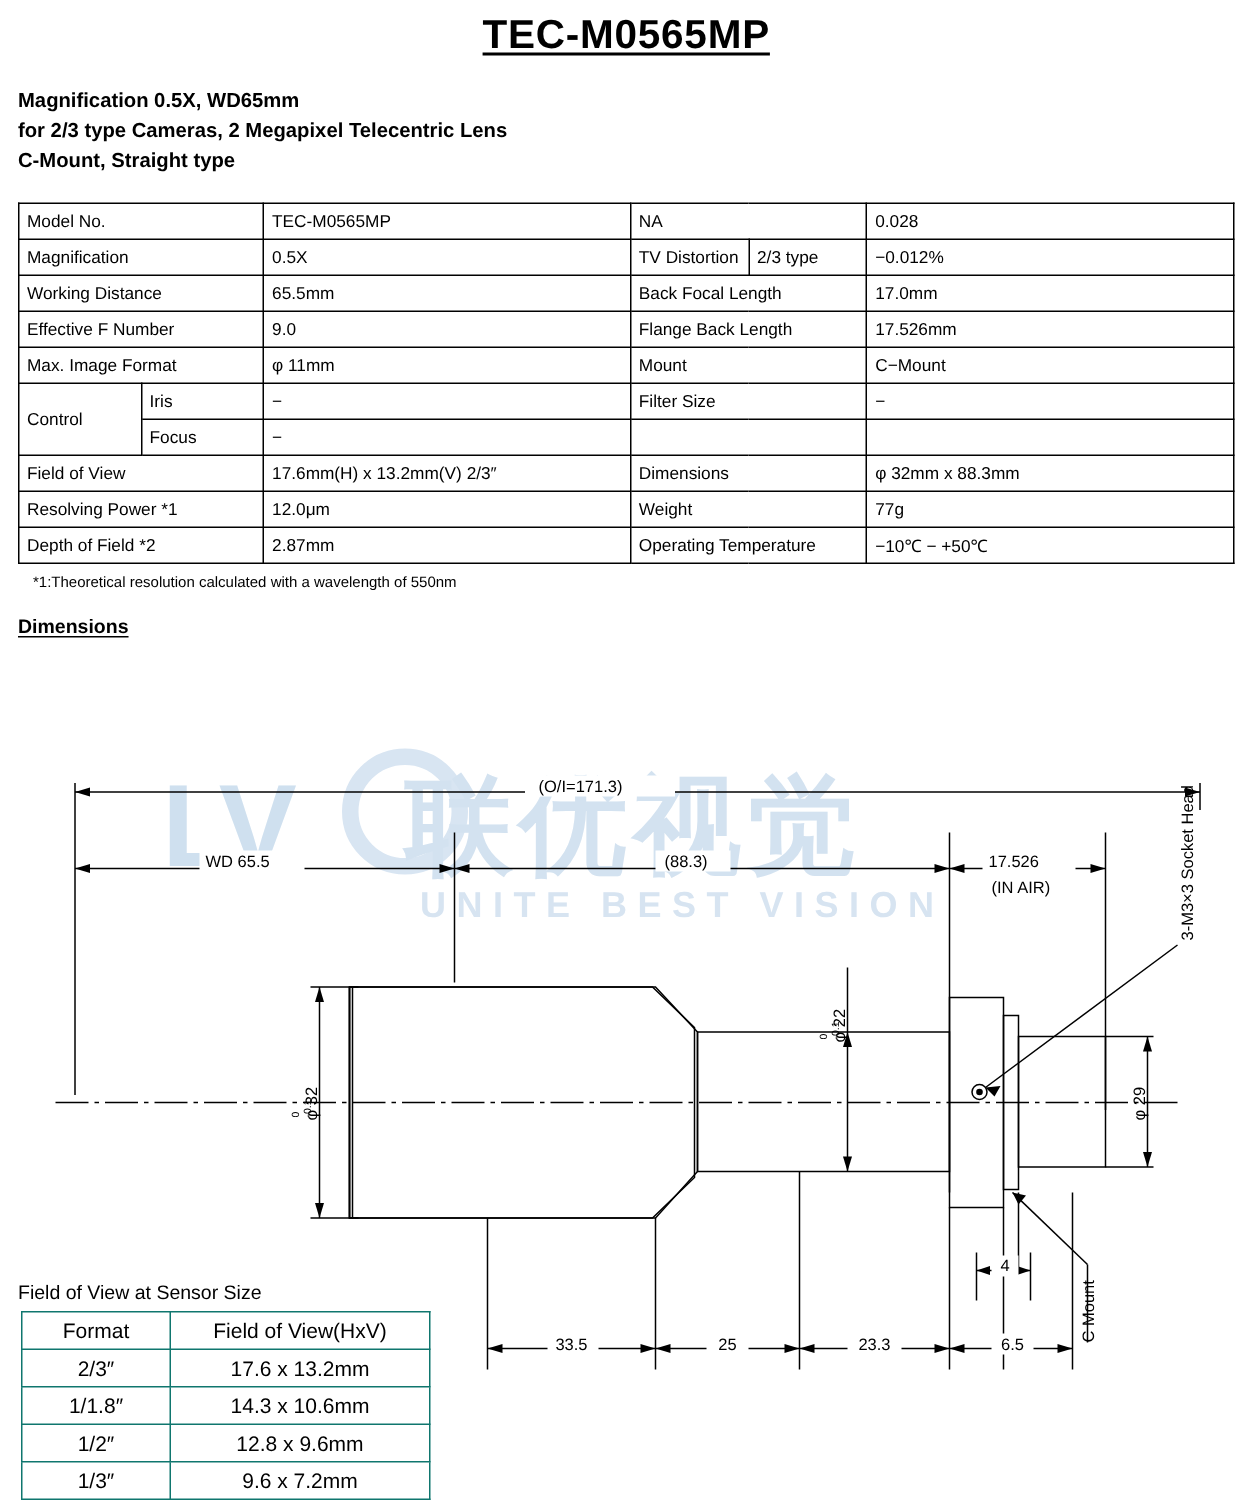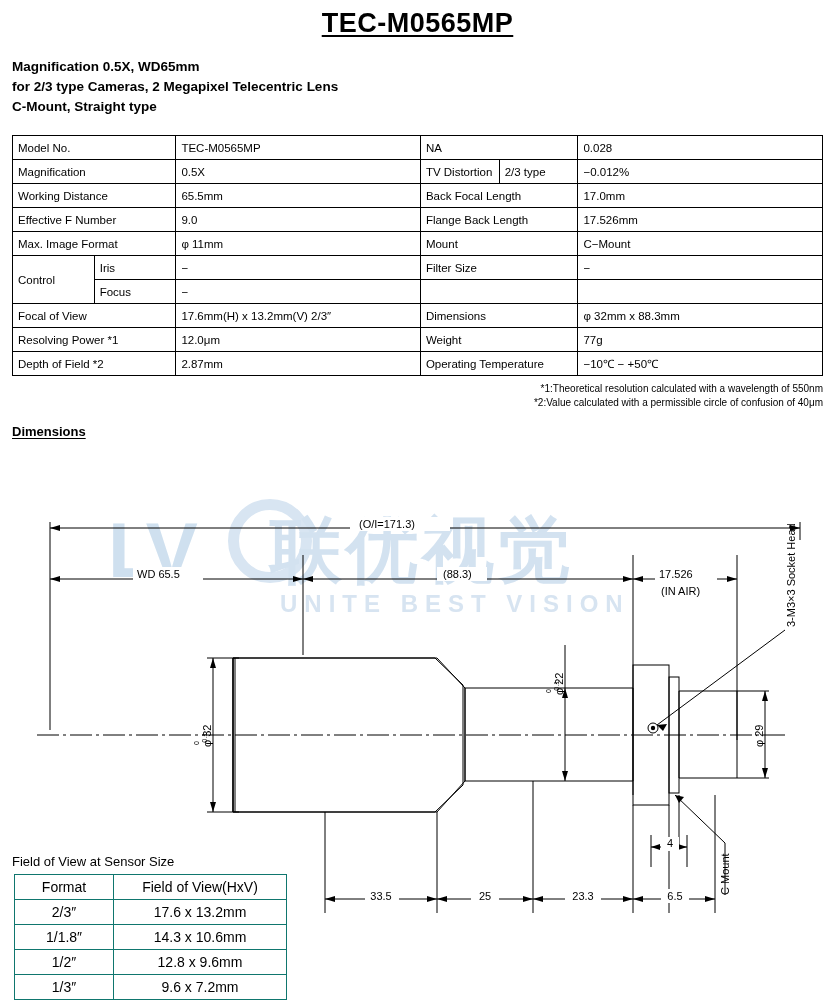--- a/index.html
+++ b/index.html
@@ -51,24 +51,23 @@
   }
   .c1 { width: 130px; }
   .c2 { width: 75px; }
   .c3 { width: 200px; }
   .c4 { width: 125px; }
   .c5 { width: 75px; }
   .c6 { width: 200px; }
 
   
   .notes {
-    margin: 6px 12px 0 0;
+    margin: 6px 12px 0 22px;
     font-size: 10px;
     line-height: 14px;
-    text-align: right;
   }
 
   
   .dims-head {
     margin: 14px 0 0 12px;
     font-size: 13px;
     font-weight: bold;
     text-decoration: underline;
     text-underline-offset: 2px;
   }
@@ -212,21 +211,21 @@
       </tr>
 
       <tr>
         <td class="c2">Focus</td>
         <td class="c3">−</td>
         <td class="c4" colspan="2"></td>
         <td class="c6"></td>
       </tr>
 
       <tr>
-        <td class="c1" colspan="2">Focal of View</td>
+        <td class="c1" colspan="2">Field of View</td>
         <td class="c3">17.6mm(H) x 13.2mm(V) 2/3″</td>
         <td class="c4" colspan="2">Dimensions</td>
         <td class="c6">φ 32mm x 88.3mm</td>
       </tr>
 
       <tr>
         <td class="c1" colspan="2">Resolving Power *1</td>
         <td class="c3">12.0μm</td>
         <td class="c4" colspan="2">Weight</td>
         <td class="c6">77g</td>
@@ -237,21 +236,20 @@
         <td class="c3">2.87mm</td>
         <td class="c4" colspan="2">Operating Temperature</td>
         <td class="c6">−10℃ − +50℃</td>
       </tr>
     </tbody>
       </table>
   </div>
 
   <div class="notes">
     <div>*1:Theoretical resolution calculated with a wavelength of 550nm</div>
-    <div>*2:Value calculated with a permissible circle of confusion of 40μm</div>
   </div>
 
   <div class="dims-head">Dimensions</div>
 
   <div class="watermark">
     <div class="wm-lv">LV</div>
     <div class="wm-gear"></div>
     <div class="wm-text wm-en">UNITE BEST VISION</div>
     <div class="wm-text wm-cn">联优视觉</div>
   </div>

